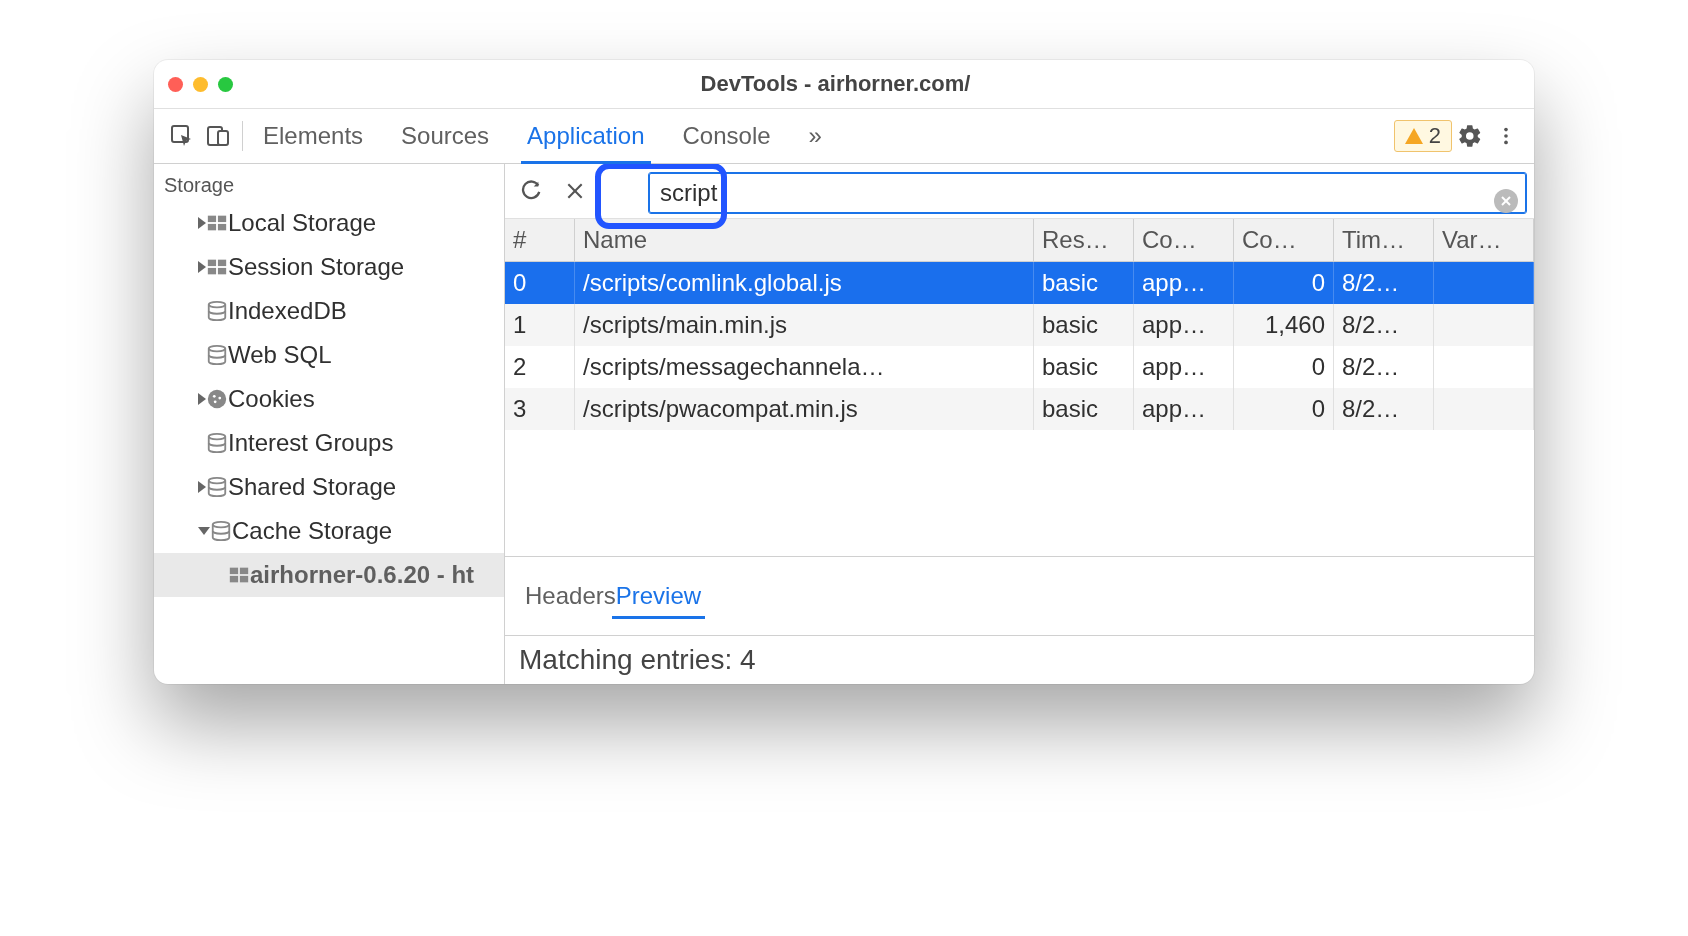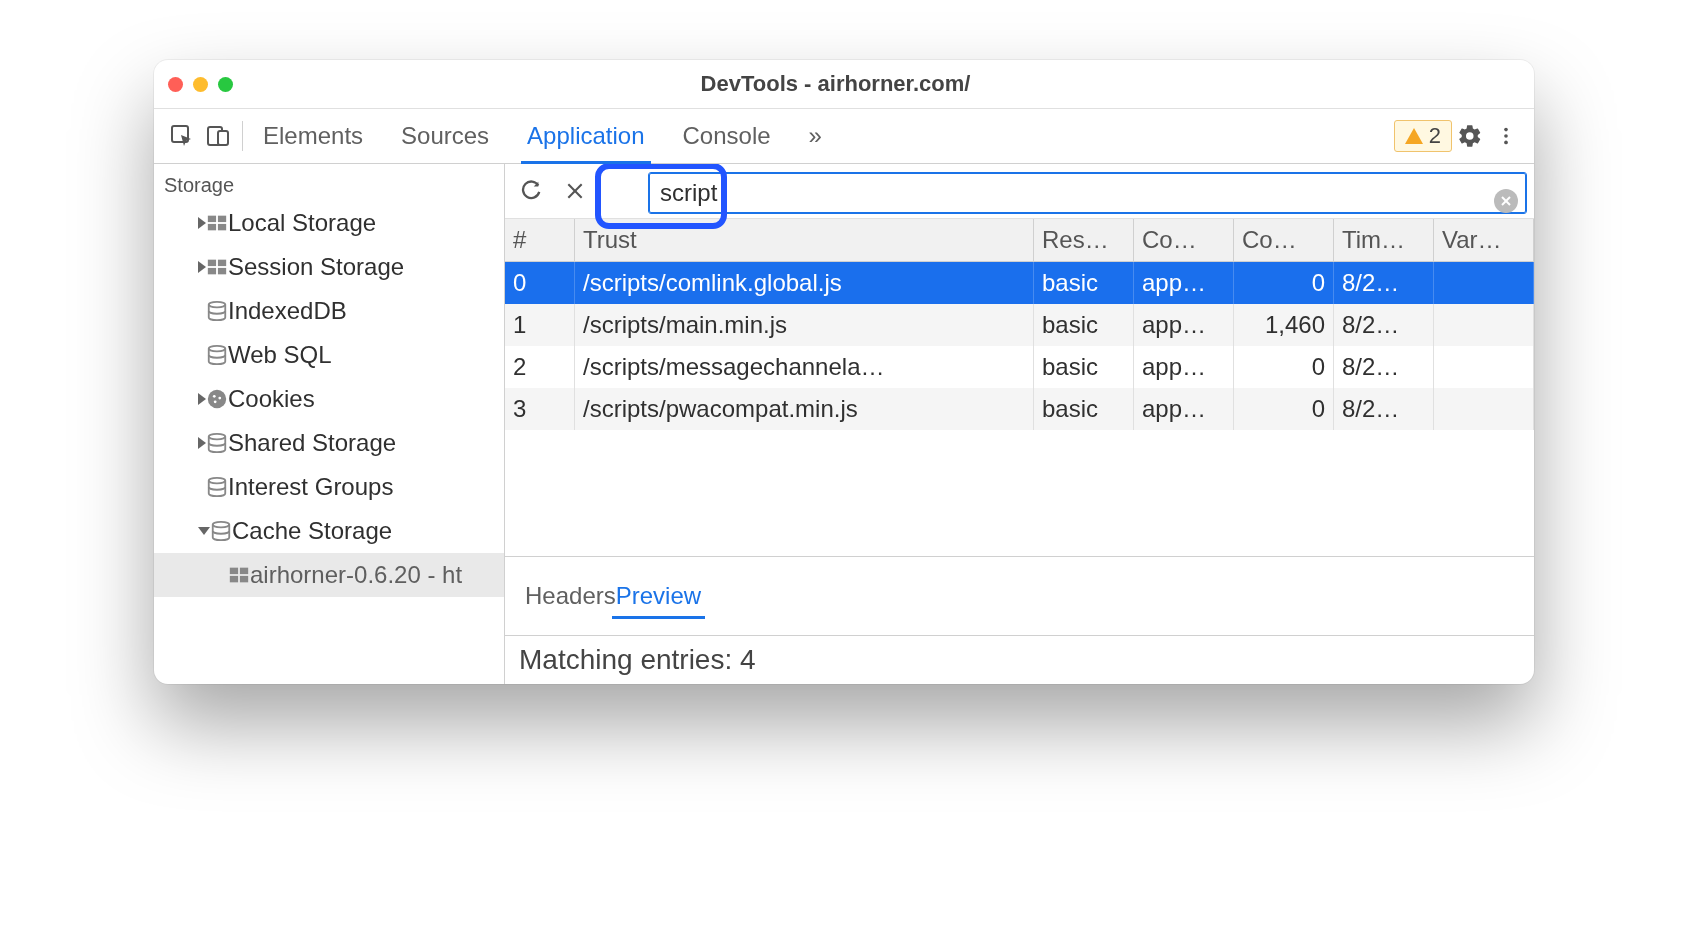--- a/index.html
+++ b/index.html
@@ -166,20 +166,21 @@
     color: var(--text);
     white-space: nowrap;
     overflow: hidden;
     cursor: pointer;
   }
   .tree-item.child { padding-left: 44px; }
   .tree-item.grandchild { padding-left: 74px; }
   .tree-item.selected {
     background: #e9e9e9;
     color: #5f5f5f;
+    font-weight: bold;
   }
   .disclosure {
     width: 0; height: 0;
     border-top: 6px solid transparent;
     border-bottom: 6px solid transparent;
     border-left: 8px solid #666;
     flex: 0 0 auto;
   }
   .disclosure.open {
     border-left: 6px solid transparent;
@@ -461,40 +462,40 @@
                 <svg width="22" height="22" viewBox="0 0 24 24" fill="#888">
                   <circle cx="12" cy="12" r="10"></circle>
                   <circle cx="9" cy="9" r="1.5" fill="#fff"></circle>
                   <circle cx="15" cy="11" r="1.5" fill="#fff"></circle>
                   <circle cx="10" cy="15" r="1.5" fill="#fff"></circle>
                 </svg>
               </span>
               <span class="tree-label">Cookies</span>
             </li>
             <li class="tree-item child">
-              <span class="disclosure"></span>
+              <span class="disclosure-placeholder"></span>
               <span>
                 <svg width="22" height="22" viewBox="0 0 24 24" fill="none" stroke="#888" stroke-width="2">
                   <ellipse cx="12" cy="5" rx="9" ry="3"></ellipse>
                   <path d="M3 5 V19 a9 3 0 0 0 18 0 V5"></path>
                   <path d="M3 12 a9 3 0 0 0 18 0"></path>
                 </svg>
               </span>
-              <span class="tree-label">Shared Storage</span>
-            </li>
-            <li class="tree-item child">
-              <span class="disclosure-placeholder"></span>
+              <span class="tree-label">Interest Groups</span>
+            </li>
+            <li class="tree-item child">
+              <span class="disclosure"></span>
               <span>
                 <svg width="22" height="22" viewBox="0 0 24 24" fill="none" stroke="#888" stroke-width="2">
                   <ellipse cx="12" cy="5" rx="9" ry="3"></ellipse>
                   <path d="M3 5 V19 a9 3 0 0 0 18 0 V5"></path>
                   <path d="M3 12 a9 3 0 0 0 18 0"></path>
                 </svg>
               </span>
-              <span class="tree-label">Interest Groups</span>
+              <span class="tree-label">Shared Storage</span>
             </li>
             <li class="tree-item child">
               <span class="disclosure open"></span>
               <span>
                 <svg width="22" height="22" viewBox="0 0 24 24" fill="none" stroke="#888" stroke-width="2">
                   <ellipse cx="12" cy="5" rx="9" ry="3"></ellipse>
                   <path d="M3 5 V19 a9 3 0 0 0 18 0 V5"></path>
                   <path d="M3 12 a9 3 0 0 0 18 0"></path>
                 </svg>
               </span>
@@ -537,21 +538,21 @@
                 <line x1="20" y1="4" x2="4" y2="20"></line>
               </svg>
             </div>
             <div class="highlight-ring"></div>
           </div>
         </div>
 
         <div class="grid">
           <div class="grid-header">
             <div class="cell">#</div>
-            <div class="cell">Trust</div>
+            <div class="cell">Name</div>
             <div class="cell">Res…</div>
             <div class="cell">Co…</div>
             <div class="cell">Co…</div>
             <div class="cell">Tim…</div>
             <div class="cell">Var…</div>
           </div>
           <div class="grid-body" id="grid-body">
               <div class="grid-row selected">
                 <div class="cell">0</div>
                 <div class="cell">/scripts/comlink.global.js</div>

